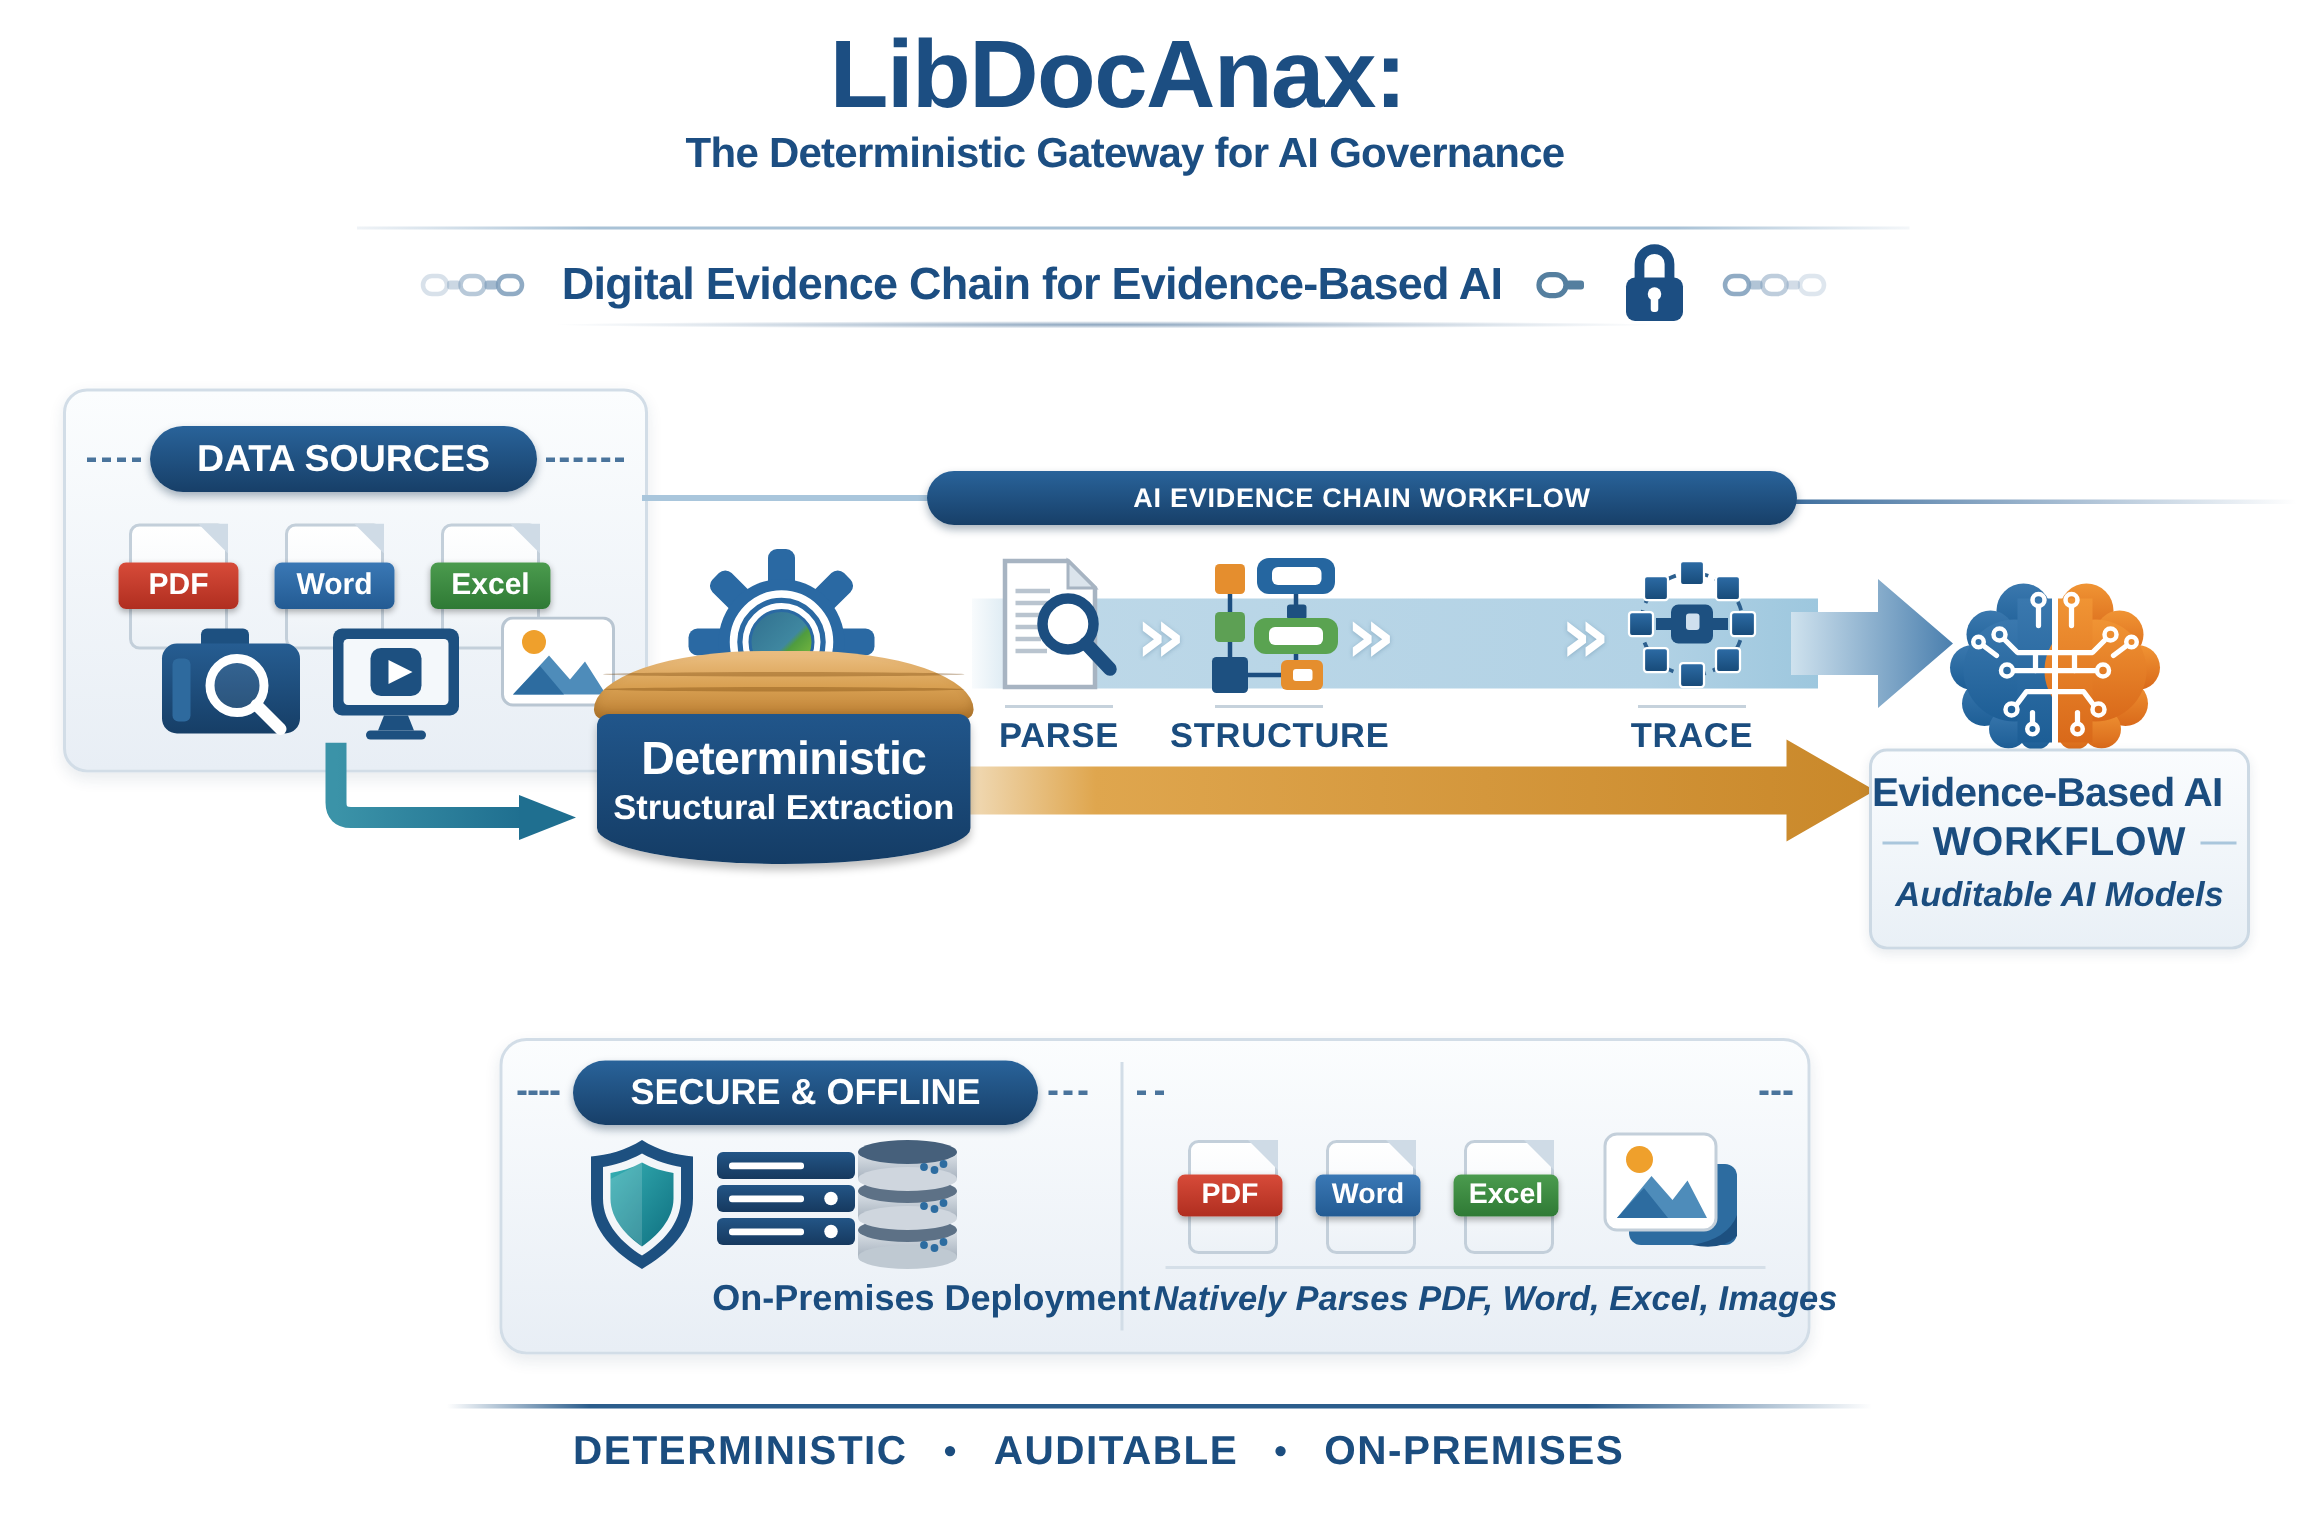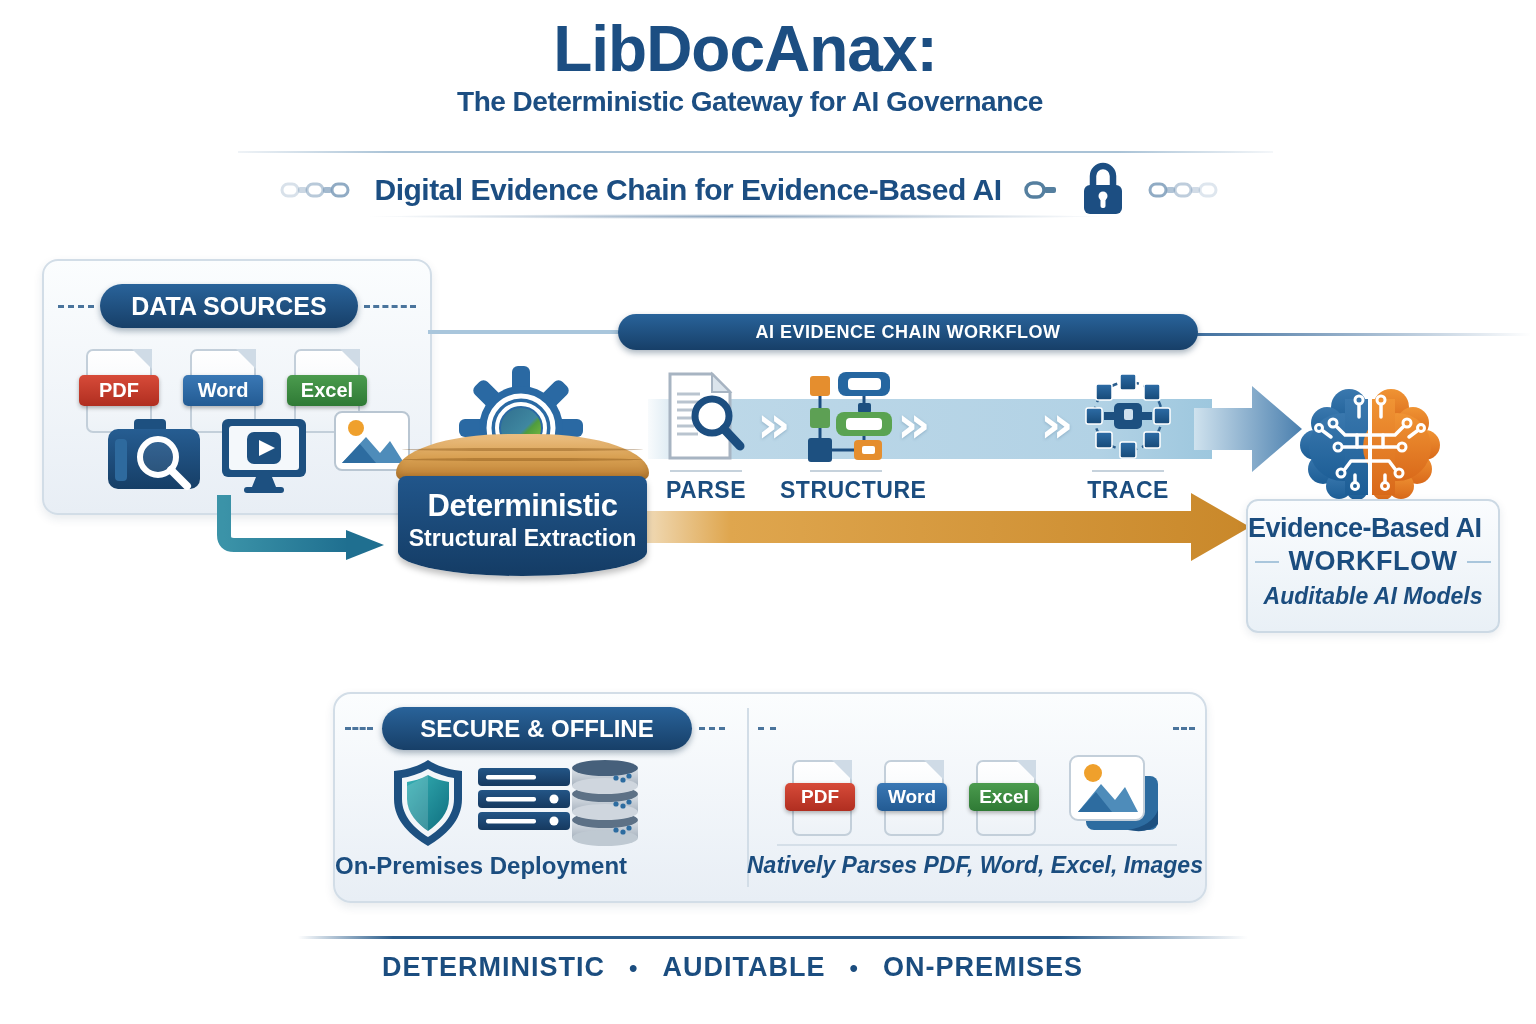--- a/index.html
+++ b/index.html
@@ -75,21 +75,21 @@
   .dec1{margin-top:12px;text-align:left;font-size:27px;font-weight:bold;color:#1b4d7f;letter-spacing:-.5px;}
   .dec2row{display:flex;align-items:center;justify-content:center;gap:10px;margin-top:2px;}
   .dec2{font-size:27px;font-weight:bold;color:#1b4d7f;letter-spacing:.5px;}
   .dec-dash{width:24px;height:2px;background:#a9c6dc;}
   .dec3{margin-top:6px;text-align:center;font-size:23px;font-weight:bold;font-style:italic;color:#1b4d7f;}
 
   
   .bottom-card{left:333px;top:692px;width:870px;height:207px;border-radius:18px;}
   .divider-v{position:absolute;left:412px;top:14px;bottom:14px;width:2px;background:#d2dde7;}
   .divider-h{position:absolute;left:442px;top:150px;width:400px;height:2px;background:#d5dfe8;}
-  .caption{position:absolute;font-size:24px;font-weight:bold;color:#1b4d7f;text-align:left;}
+  .caption{position:absolute;font-size:24px;font-weight:bold;color:#1b4d7f;text-align:right;margin-left:20px;}
   .caption.it{font-style:italic;font-size:23px;}
 
   
   .footer-rule{left:298px;top:936px;width:950px;height:3px;
       background:linear-gradient(90deg,rgba(43,93,140,0),#2b5d8c 10%,#2b5d8c 80%,rgba(43,93,140,0));}
   .footer{top:952px;left:0;width:1465px;display:flex;align-items:center;justify-content:center;gap:24px;
       font-size:27px;font-weight:bold;color:#1b4d7f;letter-spacing:1px;}
   .bullet{font-size:24px;}
 </style>
 </head>

